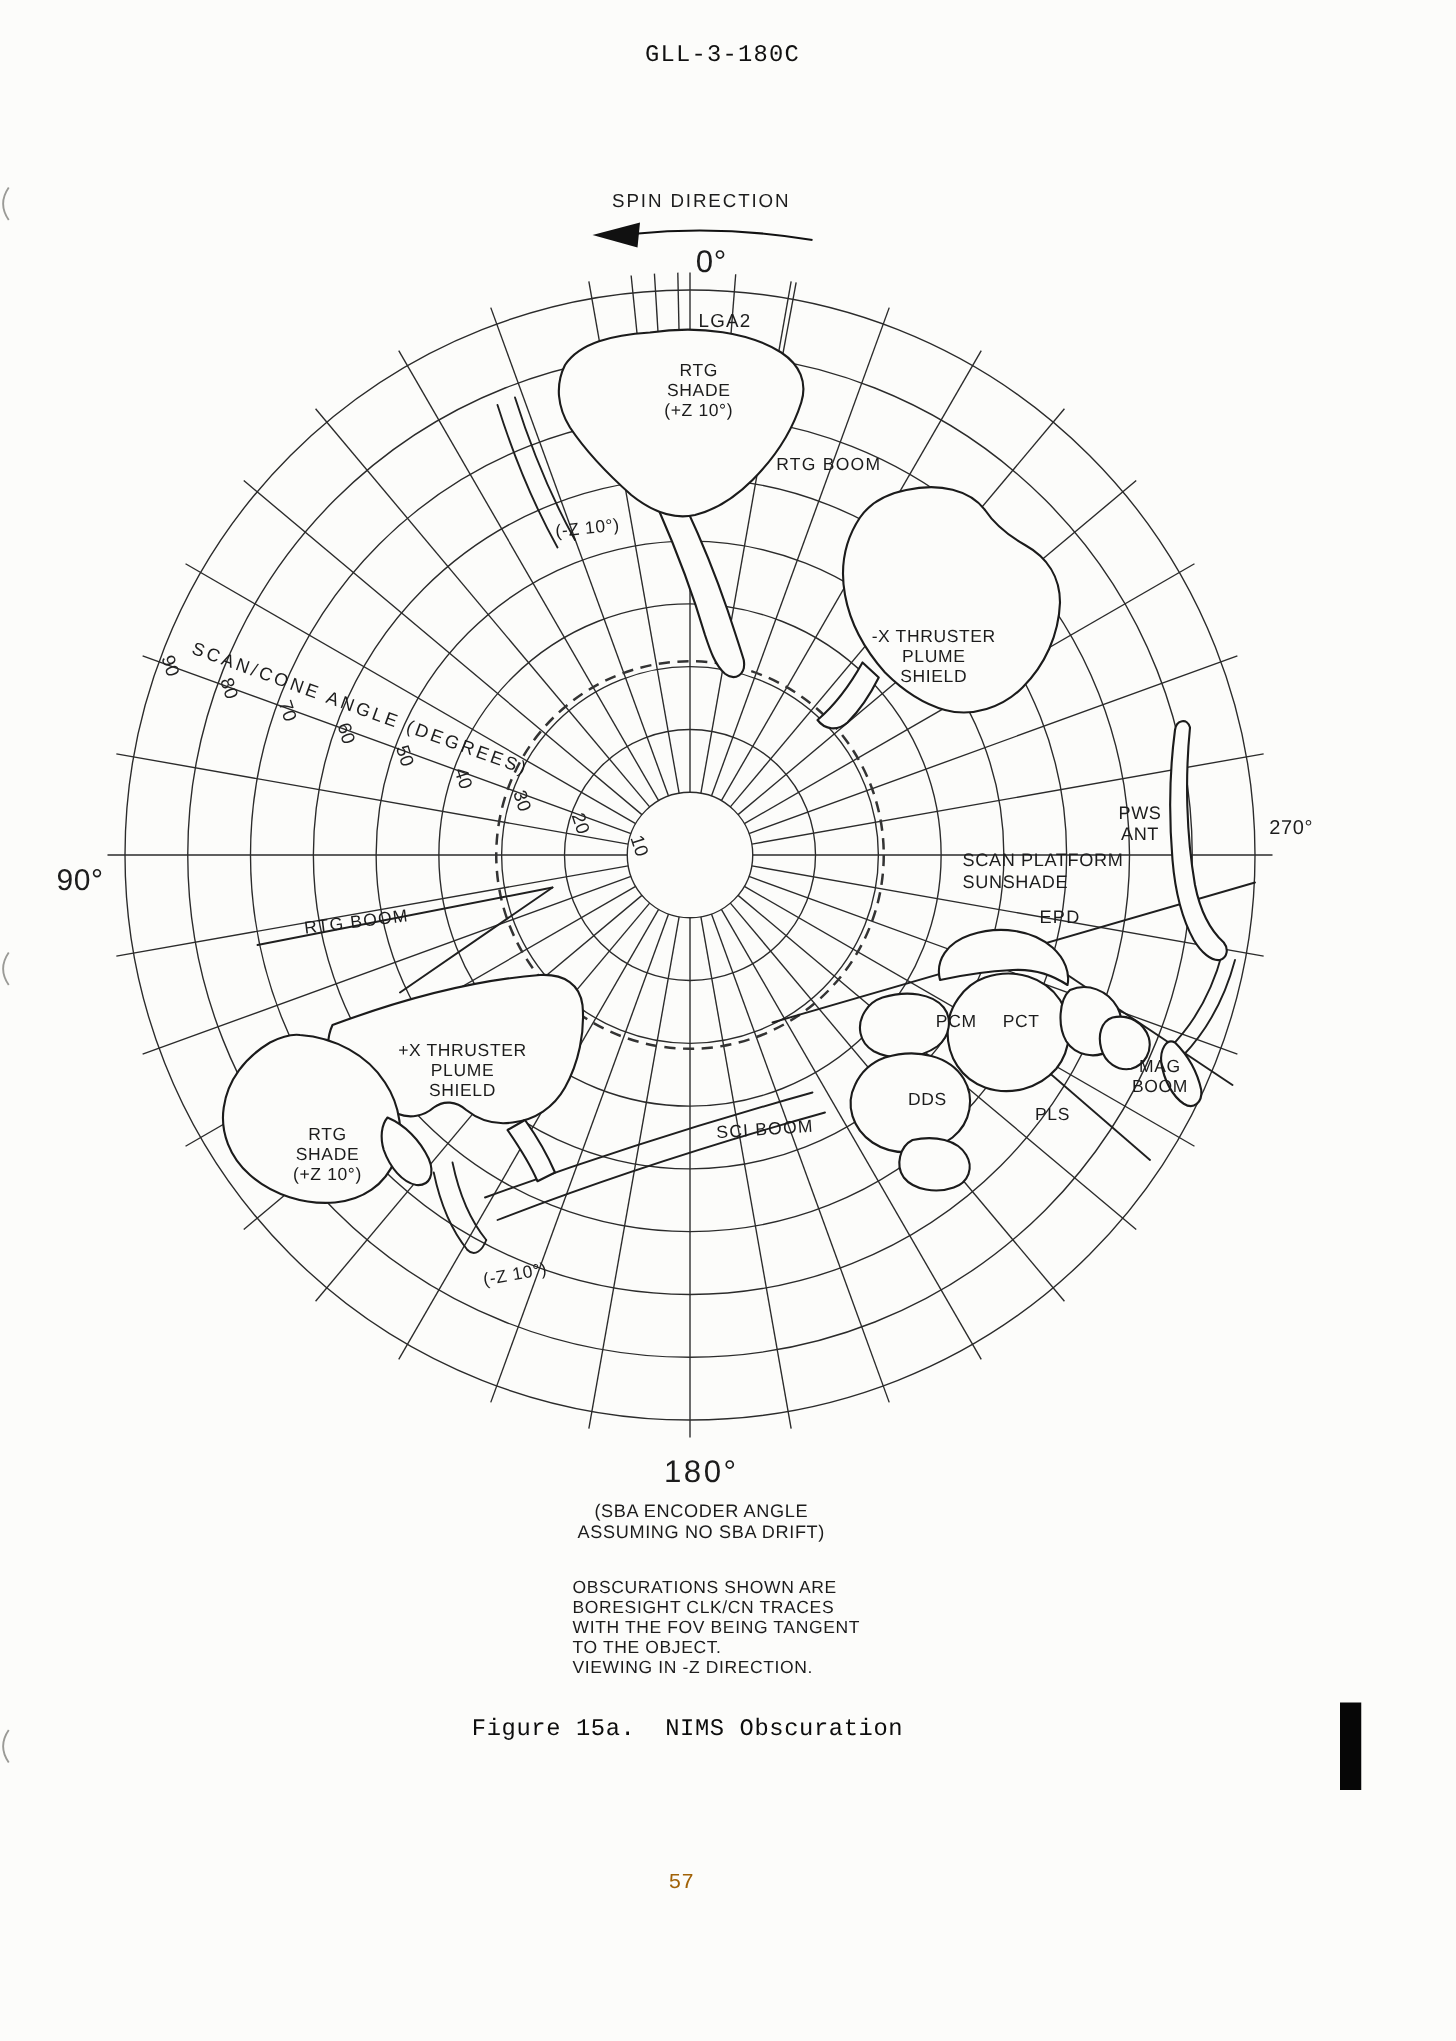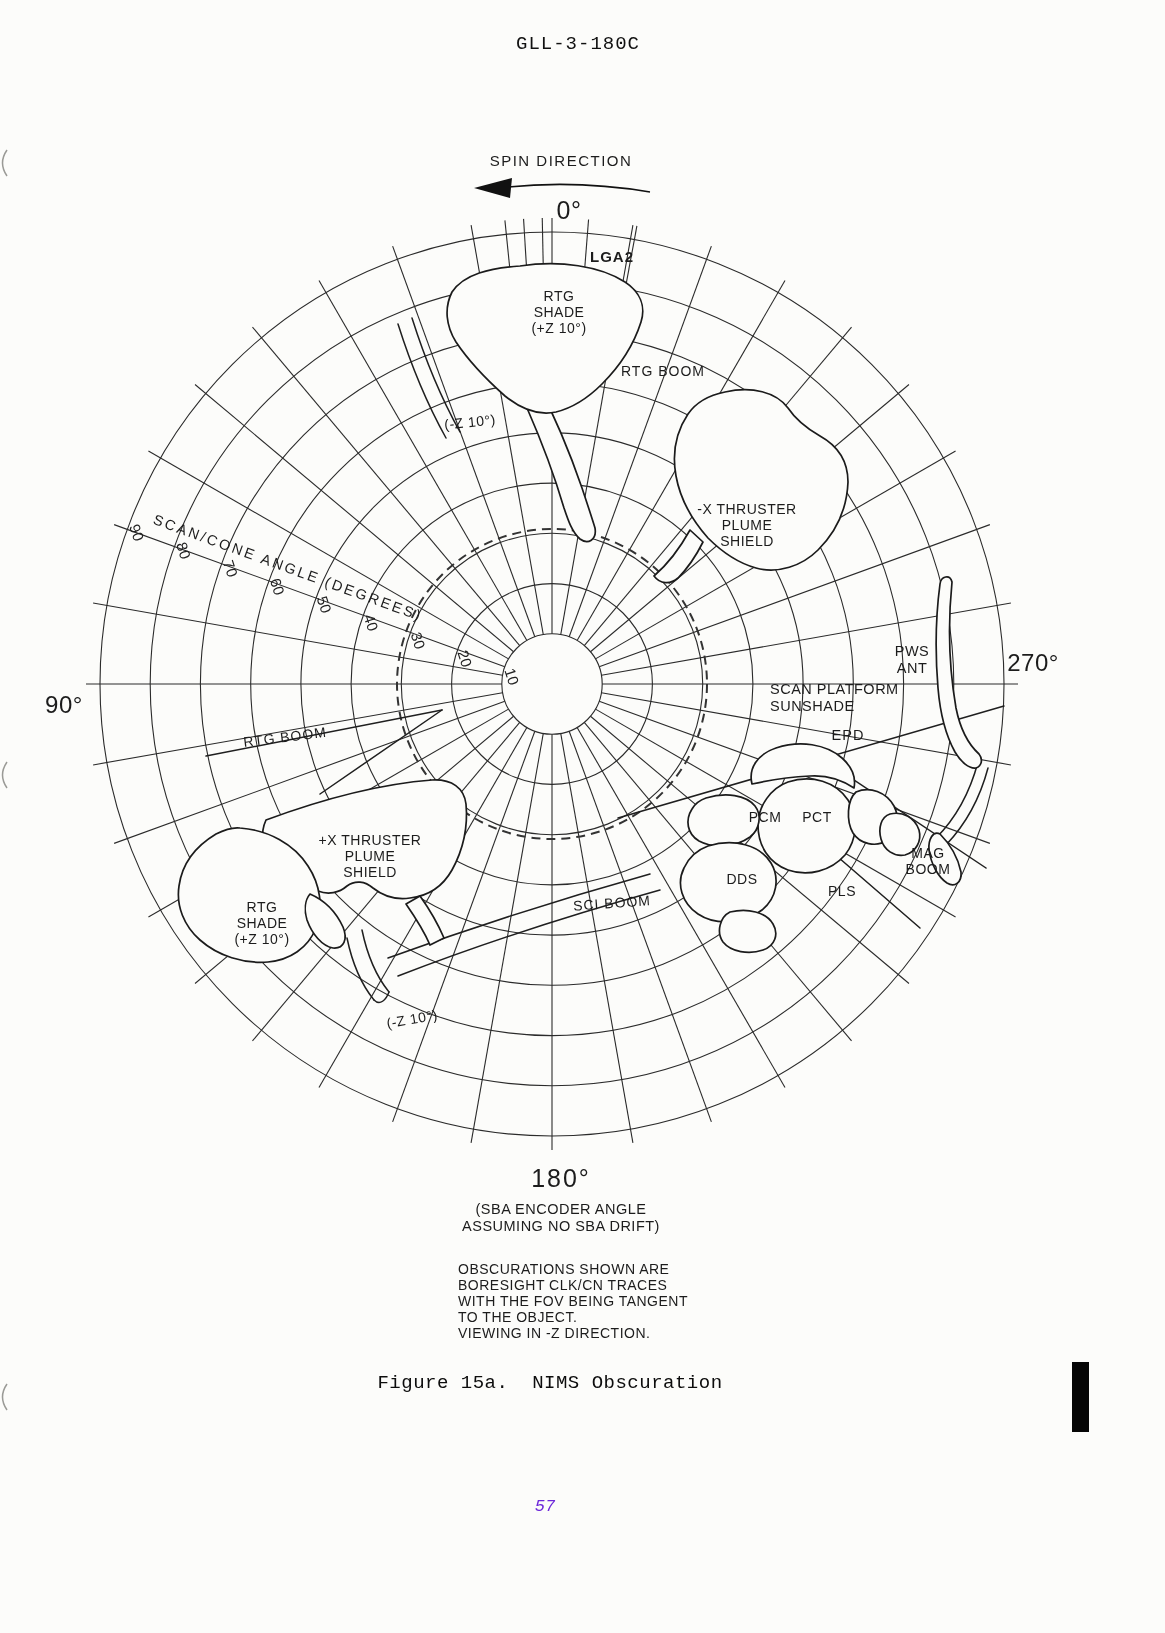--- a/index.html
+++ b/index.html
@@ -3,21 +3,21 @@
 <meta charset="utf-8">
 <style>
   html,body{margin:0;padding:0;background:#ffffff;}
   .page{position:relative;width:1165px;height:1633px;background:#fcfcfa;overflow:hidden;
         font-family:"Liberation Sans",sans-serif;color:#161616;}
   .abs{position:absolute;}
   .mono{font-family:"Liberation Mono","DejaVu Sans Mono",monospace;}
   .header{top:33px;left:578px;transform:translateX(-50%);font-size:19px;letter-spacing:1px;color:#111;}
   .caption{top:1372px;left:550px;transform:translateX(-50%);font-size:19px;font-weight:normal;
            letter-spacing:.5px;white-space:pre-wrap;color:#0d0d0d;}
-  .pagenum{top:1497px;left:545px;transform:translateX(-50%);font-size:17px;color:#6d28d9;font-style:italic;}
+  .pagenum{top:1497px;left:545px;transform:translateX(-50%);font-size:17px;color:#a16207;}
   .dlabel{position:absolute;white-space:pre-wrap;text-align:center;color:#1c1c1c;
           transform:translate(-50%,-50%);line-height:1.15;}
   .dlabel.left{transform:none;text-align:left;}
   svg{position:absolute;top:0;left:0;}
   .blackbar{left:1072px;top:1362px;width:17px;height:70px;background:#060606;}
 </style>
 </head>
 <body>
 
 <div class="page">
@@ -132,23 +132,23 @@
         <path d="M 7 150 Q -2 163 7 176" fill="none" stroke="#9a9a96" stroke-width="1.5"></path>
         <path d="M 7 762 Q -2 775 7 788" fill="none" stroke="#9a9a96" stroke-width="1.5"></path>
         <path d="M 7 1384 Q -2 1397 7 1410" fill="none" stroke="#9a9a96" stroke-width="1.5"></path>
       </g>
     </svg>
 
   <div id="labels">
       <div class="dlabel" style="left: 561px; top: 161px; font-size: 15px; letter-spacing: 1.5px;">SPIN DIRECTION</div>
       <div class="dlabel" style="left: 569px; top: 210px; font-size: 25px; letter-spacing: 0.5px;">0°</div>
       <div class="dlabel" style="left: 64px; top: 689px; font-size: 24px; letter-spacing: 0.5px; margin-top: 16px;">90°</div>
-      <div class="dlabel" style="left: 1033px; top: 663px; font-size: 24px; letter-spacing: 0.5px;">270°</div>
+      <div class="dlabel" style="left: 1033px; top: 663px; font-size: 16px; letter-spacing: 0.5px;">270°</div>
       <div class="dlabel" style="left: 561px; top: 1178px; font-size: 25px; letter-spacing: 2px;">180°</div>
-      <div class="dlabel" style="left: 612px; top: 257px; font-size: 15px; letter-spacing: 1px; font-weight: bold;">LGA2</div>
+      <div class="dlabel" style="left: 580px; top: 257px; font-size: 15px; letter-spacing: 1px;">LGA2</div>
       <div class="dlabel" style="left: 559px; top: 312px; font-size: 14px; letter-spacing: 0.5px;">RTG
 SHADE
 (+Z 10°)</div>
       <div class="dlabel" style="left: 663px; top: 371px; font-size: 14px; letter-spacing: 1px;">RTG BOOM</div>
       <div class="dlabel" style="left: 470px; top: 422px; font-size: 14px; letter-spacing: 0.5px; transform: translate(-50%, -50%) rotate(-6deg);">(-Z 10°)</div>
       <div class="dlabel" style="left: 747px; top: 525px; font-size: 14px; letter-spacing: 0.5px;">-X THRUSTER
 PLUME
 SHIELD</div>
       <div class="dlabel" style="left: 288px; top: 568px; font-size: 14.5px; letter-spacing: 2.5px; transform: translate(-50%, -50%) rotate(20deg);">SCAN/CONE ANGLE (DEGREES)</div>
       <div class="dlabel left" style="left: 770px; top: 660px; font-size: 14.5px; letter-spacing: 0.5px; margin-top: 21px;">SCAN PLATFORM

